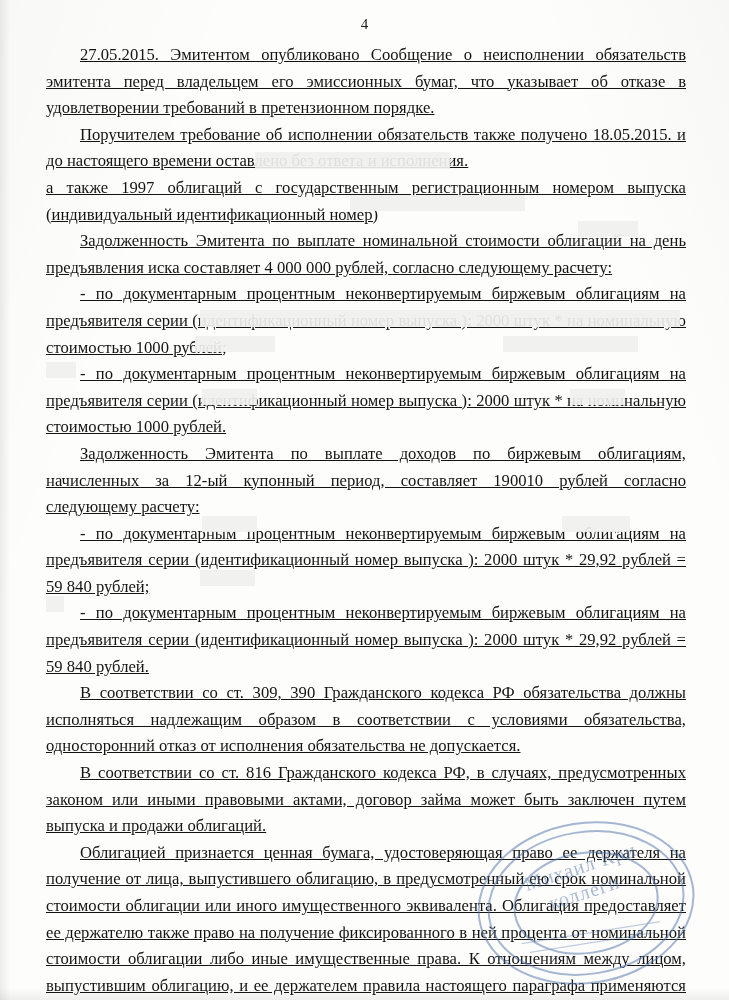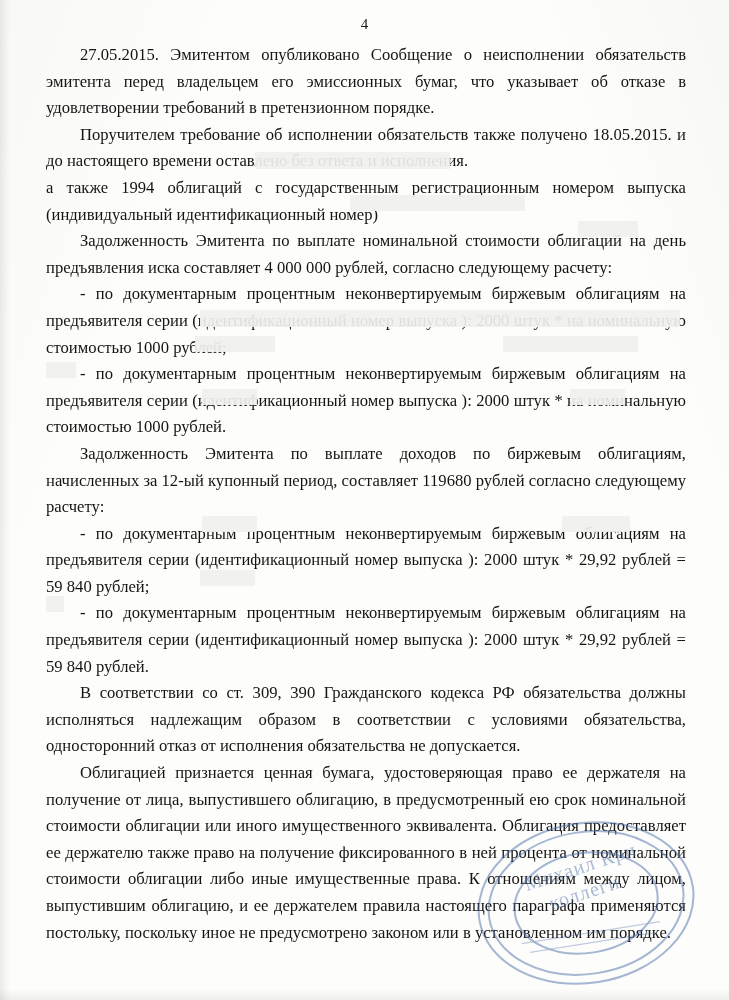--- a/index.html
+++ b/index.html
@@ -44,20 +44,21 @@
     z-index: 3;
   }
   p.para {
     margin: 0 0 0px 0;
     font-size: 16.6px;
     line-height: 26.6px;
     text-align: justify;
     text-indent: 34px;
     letter-spacing: 0.02px;
     color: #141414;
+    text-decoration: underline;
   }
   p.para.noindent {
     text-indent: 0;
   }
   p.para.dash {
     text-indent: 34px;
   }
   
   .band {
     position: absolute;
@@ -123,37 +124,38 @@
   <div class="page-number">4</div>
 
   <div class="doc-body">
 
     <p class="para">27.05.2015. Эмитентом опубликовано Сообщение о неисполнении обязательств эмитента перед владельцем его эмиссионных бумаг, что указывает об отказе в удовлетворении требований в претензионном порядке.</p>
 
     <p class="para">Поручителем требование об исполнении обязательств также получено 18.05.2015. и до настоящего времени оставлено без ответа и исполнения.</p>
 
 
     <p class="para noindent">
-      <span>а также 1994 облигаций с государственным регистрационным номером выпуска (индивидуальный идентификационный номер)</span>
+      <span>а также 1997 облигаций с государственным регистрационным номером выпуска (индивидуальный идентификационный номер)</span>
     </p>
 
     <p class="para">Задолженность Эмитента по выплате номинальной стоимости облигаций на день предъявления иска составляет 4 000 000 рублей, согласно следующему расчету:</p>
 
     <p class="para dash">- по документарным процентным неконвертируемым биржевым облигациям на предъявителя серии (идентификационный номер выпуска ): 2000 штук * на номинальную стоимостью 1000 рублей;</p>
 
     <p class="para dash">- по документарным процентным неконвертируемым биржевым облигациям на предъявителя серии (идентификационный номер выпуска ): 2000 штук * на номинальную стоимостью 1000 рублей.</p>
 
-    <p class="para">Задолженность Эмитента по выплате доходов по биржевым облигациям, начисленных за 12-ый купонный период, составляет 119680 рублей согласно следующему расчету:</p>
+    <p class="para">Задолженность Эмитента по выплате доходов по биржевым облигациям, начисленных за 12-ый купонный период, составляет 190010 рублей согласно следующему расчету:</p>
 
     <p class="para dash">- по документарным процентным неконвертируемым биржевым облигациям на предъявителя серии (идентификационный номер выпуска ): 2000 штук * 29,92 рублей = 59 840 рублей;</p>
 
     <p class="para dash">- по документарным процентным неконвертируемым биржевым облигациям на предъявителя серии (идентификационный номер выпуска ): 2000 штук * 29,92 рублей = 59 840 рублей.</p>
 
     <p class="para">В соответствии со ст. 309, 390 Гражданского кодекса РФ обязательства должны исполняться надлежащим образом в соответствии с условиями обязательства, односторонний отказ от исполнения обязательства не допускается.</p>
 
+    <p class="para">В соответствии со ст. 816 Гражданского кодекса РФ, в случаях, предусмотренных законом или иными правовыми актами, договор займа может быть заключен путем выпуска и продажи облигаций.</p>
 
     <p class="para">Облигацией признается ценная бумага, удостоверяющая право ее держателя на получение от лица, выпустившего облигацию, в предусмотренный ею срок номинальной стоимости облигации или иного имущественного эквивалента. Облигация предоставляет ее держателю также право на получение фиксированного в ней процента от номинальной стоимости облигации либо иные имущественные права. К отношениям между лицом, выпустившим облигацию, и ее держателем правила настоящего параграфа применяются постольку, поскольку иное не предусмотрено законом или в установленном им порядке.</p>
 
   </div>
 
   <div class="band" style="left:255px; top:152px; width:195px; height:17px;"></div>
   <div class="band" style="left:350px; top:195px; width:175px; height:16px;"></div>
   <div class="band" style="left:578px; top:221px; width:60px; height:16px;"></div>
   <div class="band" style="left:200px; top:310px; width:480px; height:17px;"></div>
   <div class="band" style="left:195px; top:336px; width:80px; height:16px;"></div>

